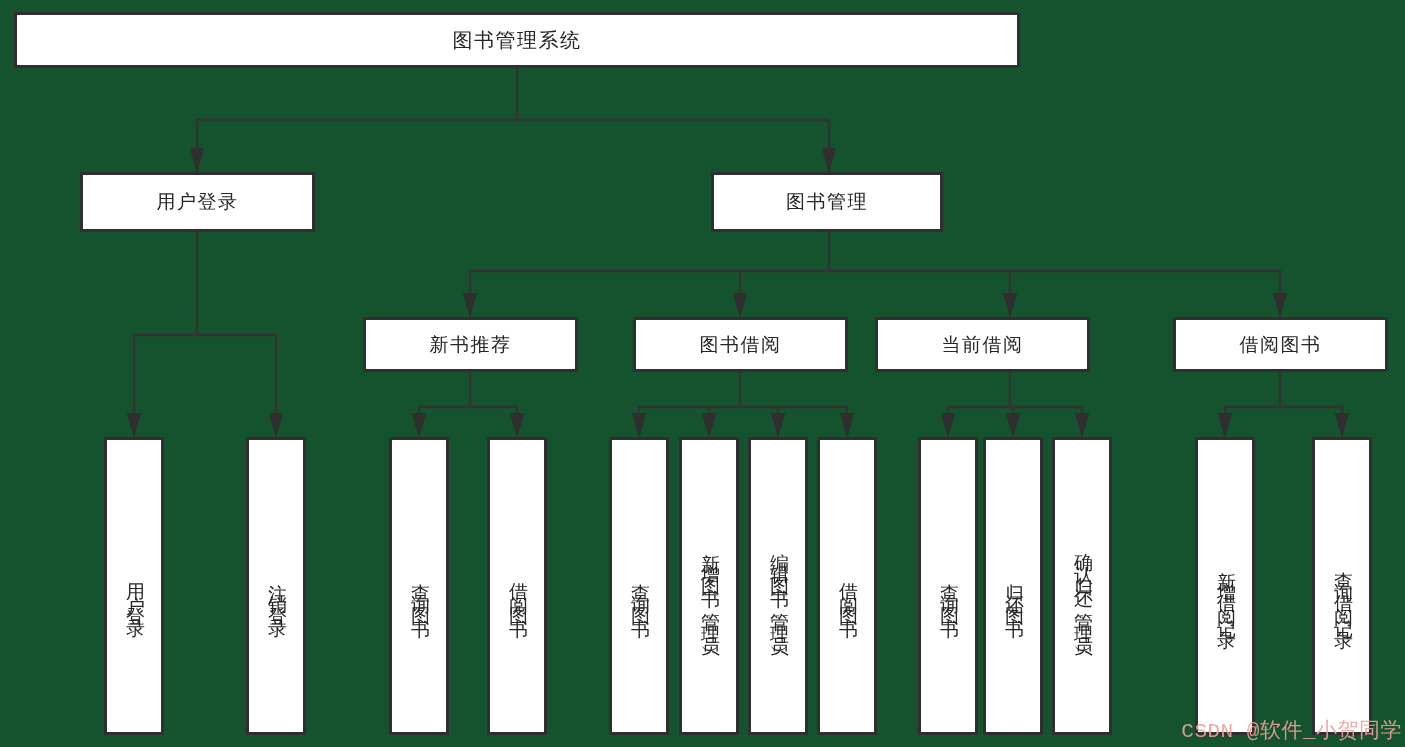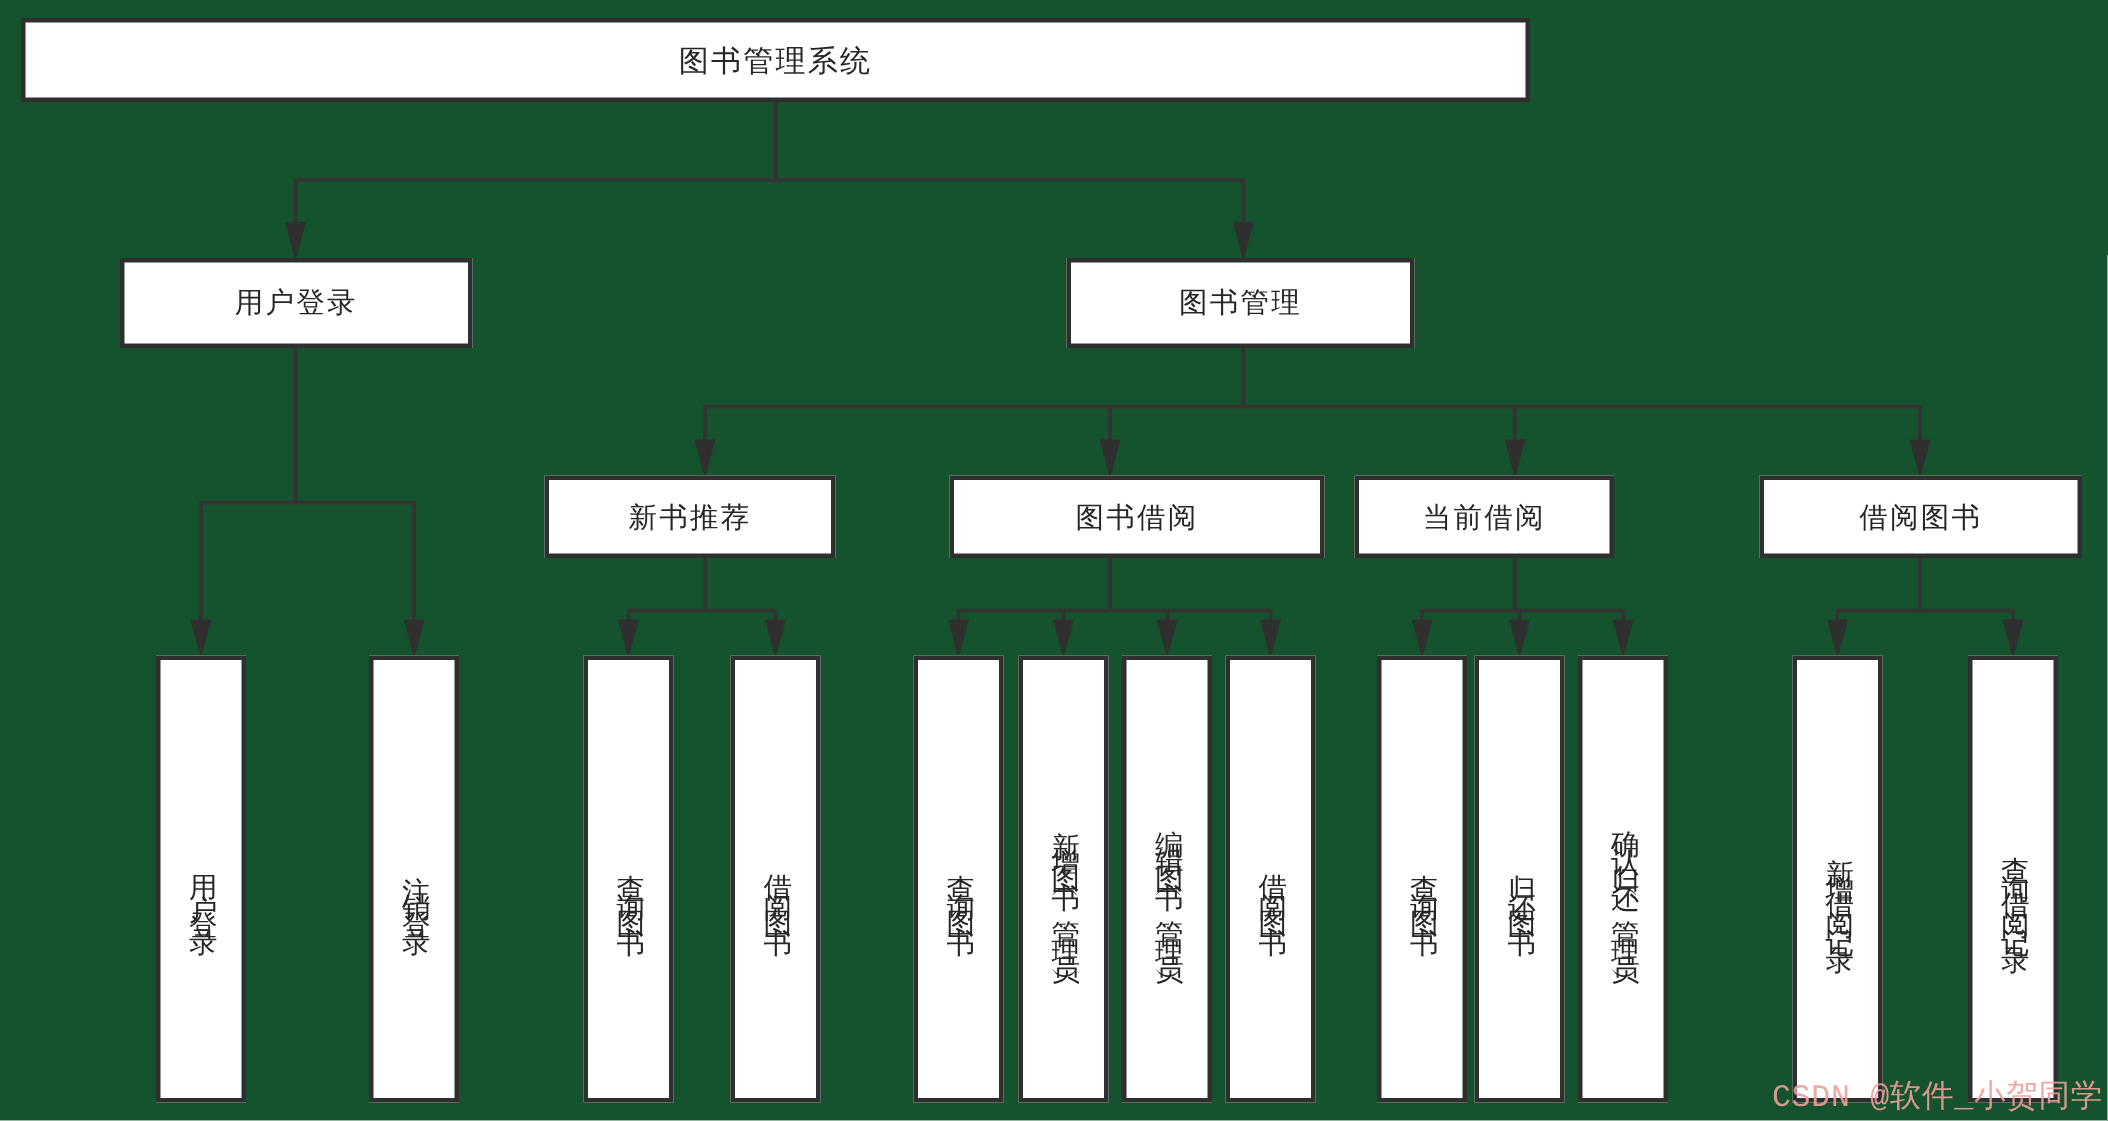--- a/index.html
+++ b/index.html
@@ -92,27 +92,27 @@
     <span>图书管理系统</span>
   </div>
 
   <div class="box hbox" style="left:80px; top:172px; width:235px; height:60px;">
     <span>用户登录</span>
   </div>
   <div class="box hbox" style="left:711px; top:172px; width:232px; height:60px;">
     <span>图书管理</span>
   </div>
 
-  <div class="box hbox" style="left:363px; top:317px; width:194px; height:55px;">
+  <div class="box hbox" style="left:363px; top:317px; width:215px; height:55px;">
     <span>新书推荐</span>
   </div>
-  <div class="box hbox" style="left:633px; top:317px; width:250px; height:55px;">
+  <div class="box hbox" style="left:633px; top:317px; width:215px; height:55px;">
     <span>图书借阅</span>
   </div>
-  <div class="box hbox" style="left:903px; top:317px; width:173px; height:55px;">
+  <div class="box hbox" style="left:875px; top:317px; width:215px; height:55px;">
     <span>当前借阅</span>
   </div>
   <div class="box hbox" style="left:1173px; top:317px; width:215px; height:55px;">
     <span>借阅图书</span>
   </div>
 
   <div class="box vbox" style="left:104px;">
     <span class="vtext">用户登录</span>
   </div>
   <div class="box vbox" style="left:246px;">

